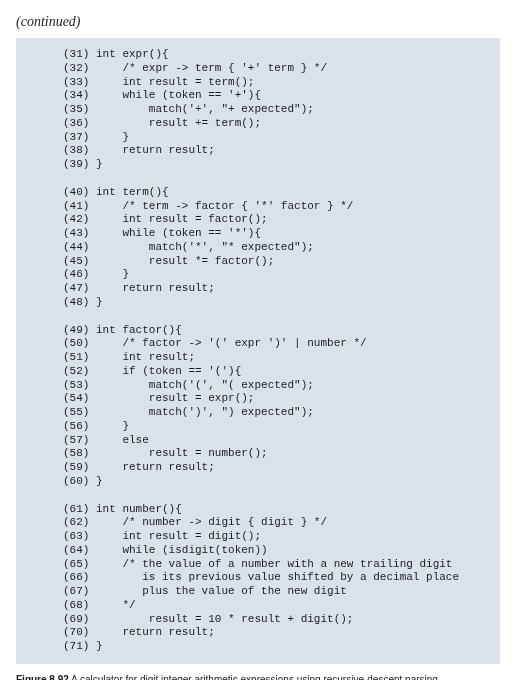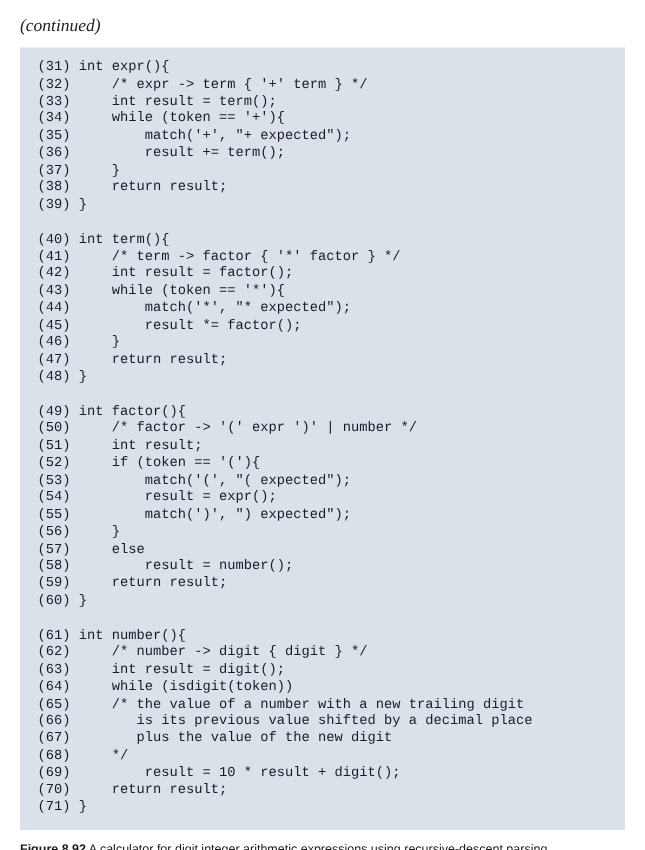--- a/index.html
+++ b/index.html
@@ -27,20 +27,21 @@
       font-size: 11px;
       line-height: 1.25;
       color: #1a1a2e;
       white-space: pre;
     }
     .code-line {
       display: block;
     }
     .line-num {
       color: #1a1a2e;
+      margin-left: 33px;
     }
     .blank-line {
       height: 14px;
     }
     .caption {
       font-size: 10px;
       color: #1a1a1a;
       margin-top: 10px;
       font-family: Arial, Helvetica, sans-serif;
     }

